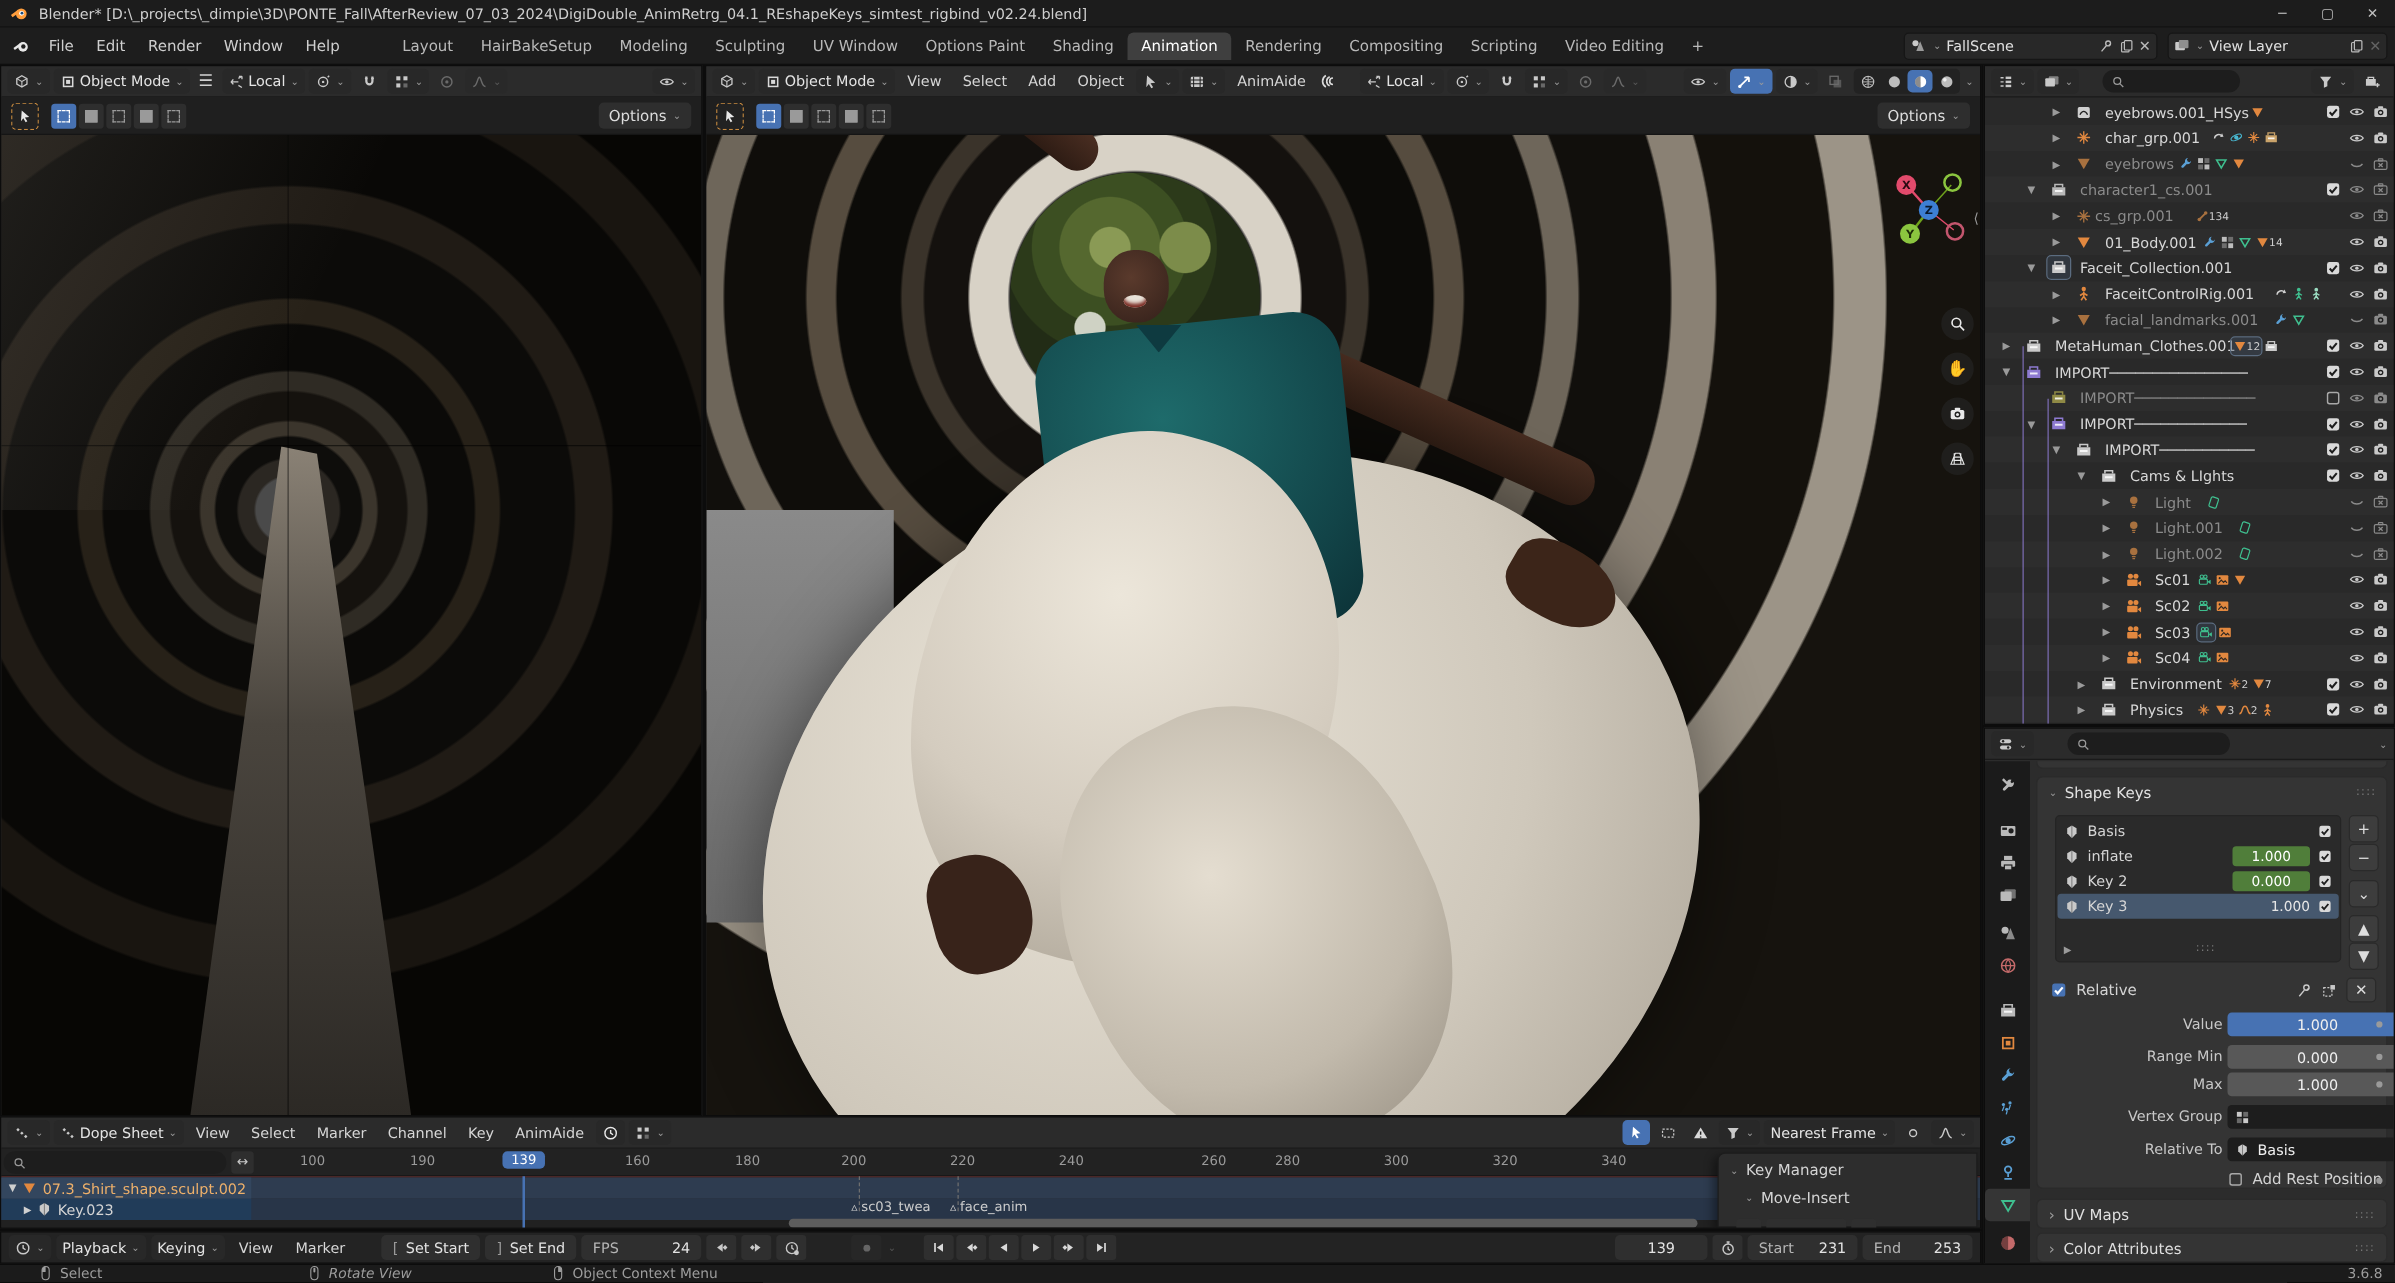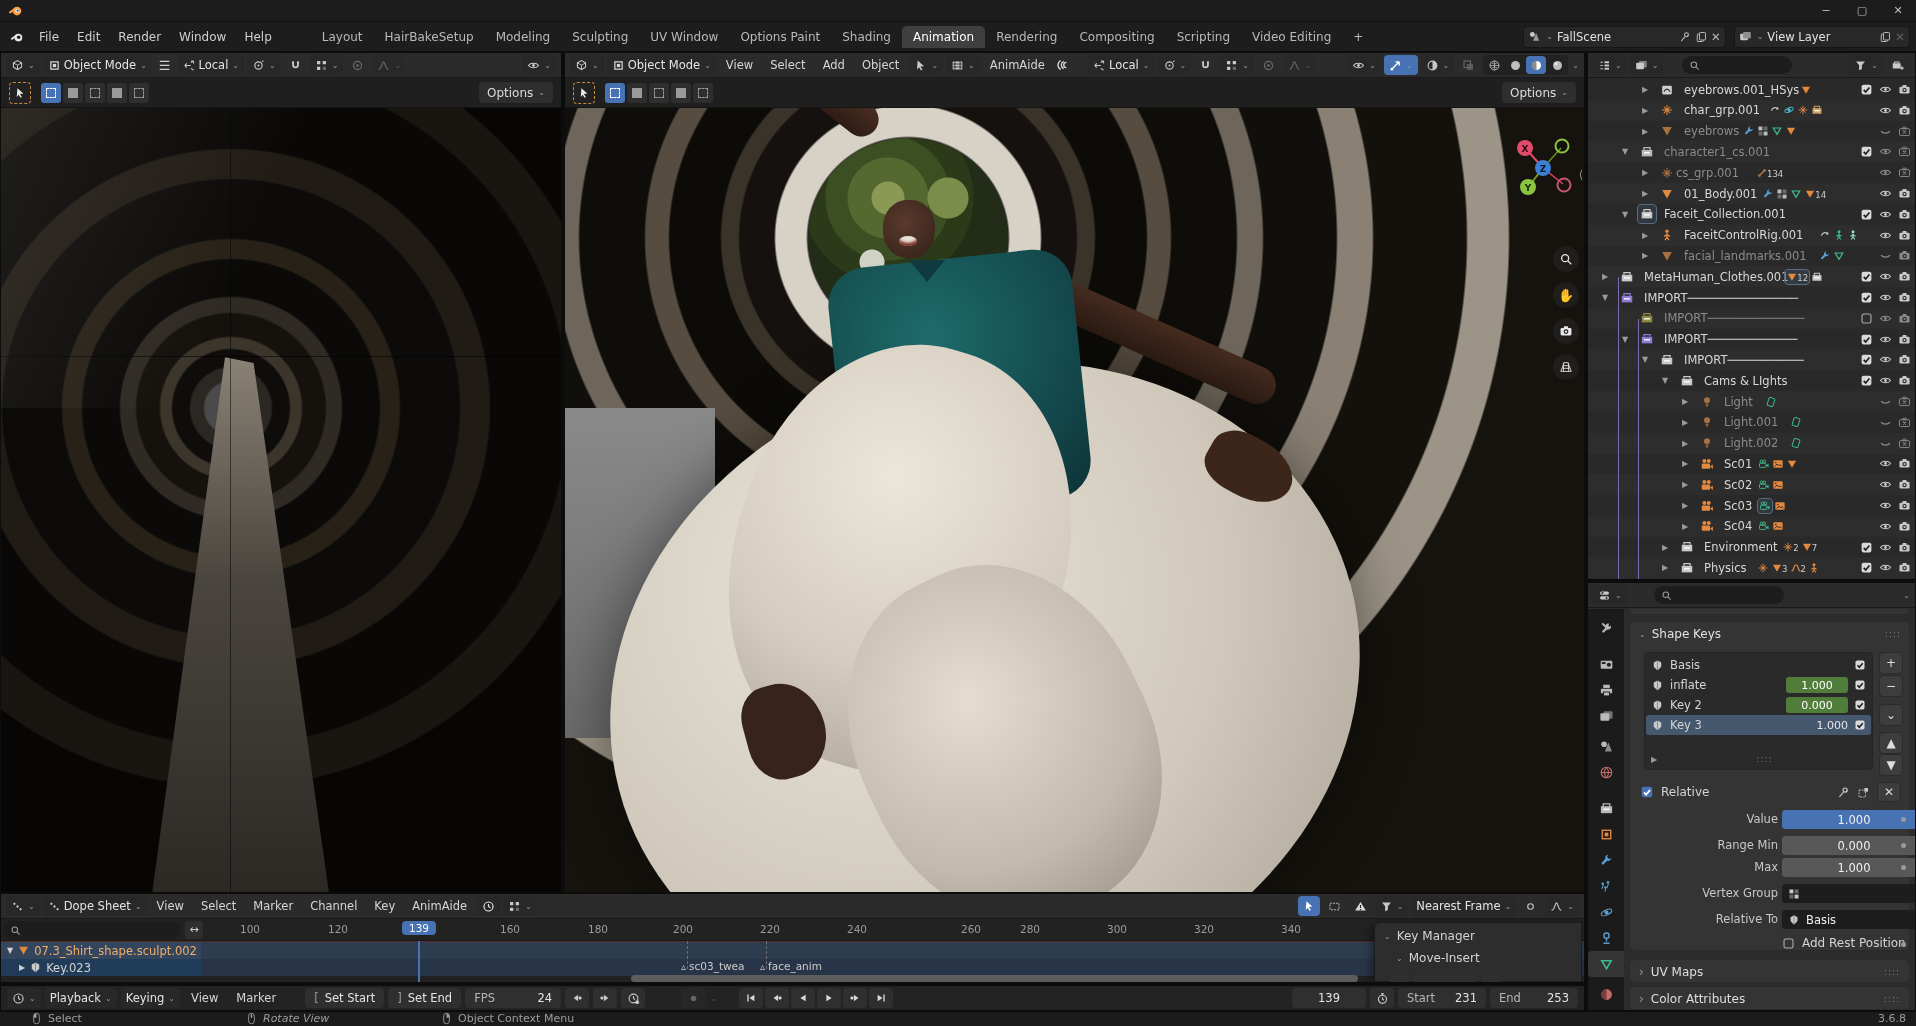--- a/index.html
+++ b/index.html
@@ -110,20 +110,21 @@
 
   <div id="titlebar" class="abs">
     <span>
       <svg width="15" height="15" viewBox="0 0 16 16">
           <path d="M1.5 10.5L7.5 6.2" stroke="#ff9e3d" stroke-width="2.4"></path>
           <circle cx="9.6" cy="8.6" r="4.6" fill="#ff9e3d"></circle>
           <circle cx="9.9" cy="8.2" r="2.1" fill="#fff"></circle>
           <circle cx="10.2" cy="8" r="1.2" fill="#1b4a7a"></circle>
         </svg>
     </span>
+    <span class="nowrap" style="max-width:1600px;">Blender* [D:\_projects\_dimpie\3D\PONTE_Fall\AfterReview_07_03_2024\DigiDouble_AnimRetrg_04.1_REshapeKeys_simtest_rigbind_v02.24.blend]</span>
     <div id="winbtns">
       <span class="winbtn">─</span>
       <span class="winbtn">▢</span>
       <span class="winbtn">✕</span>
     </div>
   </div>
 
   <div id="topbar" class="abs">
     <span style="margin:0 4px;">
       <svg width="14" height="14" viewBox="0 0 16 16">
@@ -2102,21 +2103,21 @@
         <div class="row" style="position: absolute; left: 2px; top: 2px; width: 178px; height: 18px; background: rgb(29, 29, 29); border-radius: 9px; padding: 0px 7px; gap: 5px;">
           <span style="display: inline-flex; color: rgb(154, 154, 154);">
             <svg width="11" height="11" viewBox="0 0 16 16">
               <circle cx="7" cy="7" r="4" fill="none" stroke="currentColor" stroke-width="1.5"></circle>
               <path d="M10 10l4 4" stroke="currentColor" stroke-width="1.5"></path>
             </svg>
           </span>
         </div>
         <span style="position: absolute; left: 184px; top: 2px; width: 18px; height: 18px; background: rgb(46, 46, 46); border-radius: 3px; color: rgb(201, 201, 201); text-align: center; line-height: 18px; font-size: 11px;">↔</span>
         <div class="tick" style="left: 249px;">100</div>
-        <div class="tick" style="left: 337px;">120</div>
+        <div class="tick" style="left: 337px;">190</div>
         <div class="tick" style="left: 509px;">160</div>
         <div class="tick" style="left: 597px;">180</div>
         <div class="tick" style="left: 682px;">200</div>
         <div class="tick" style="left: 769px;">220</div>
         <div class="tick" style="left: 856px;">240</div>
         <div class="tick" style="left: 970px;">260</div>
         <div class="tick" style="left: 1029px;">280</div>
         <div class="tick" style="left: 1116px;">300</div>
         <div class="tick" style="left: 1203px;">320</div>
         <div class="tick" style="left: 1290px;">340</div>

